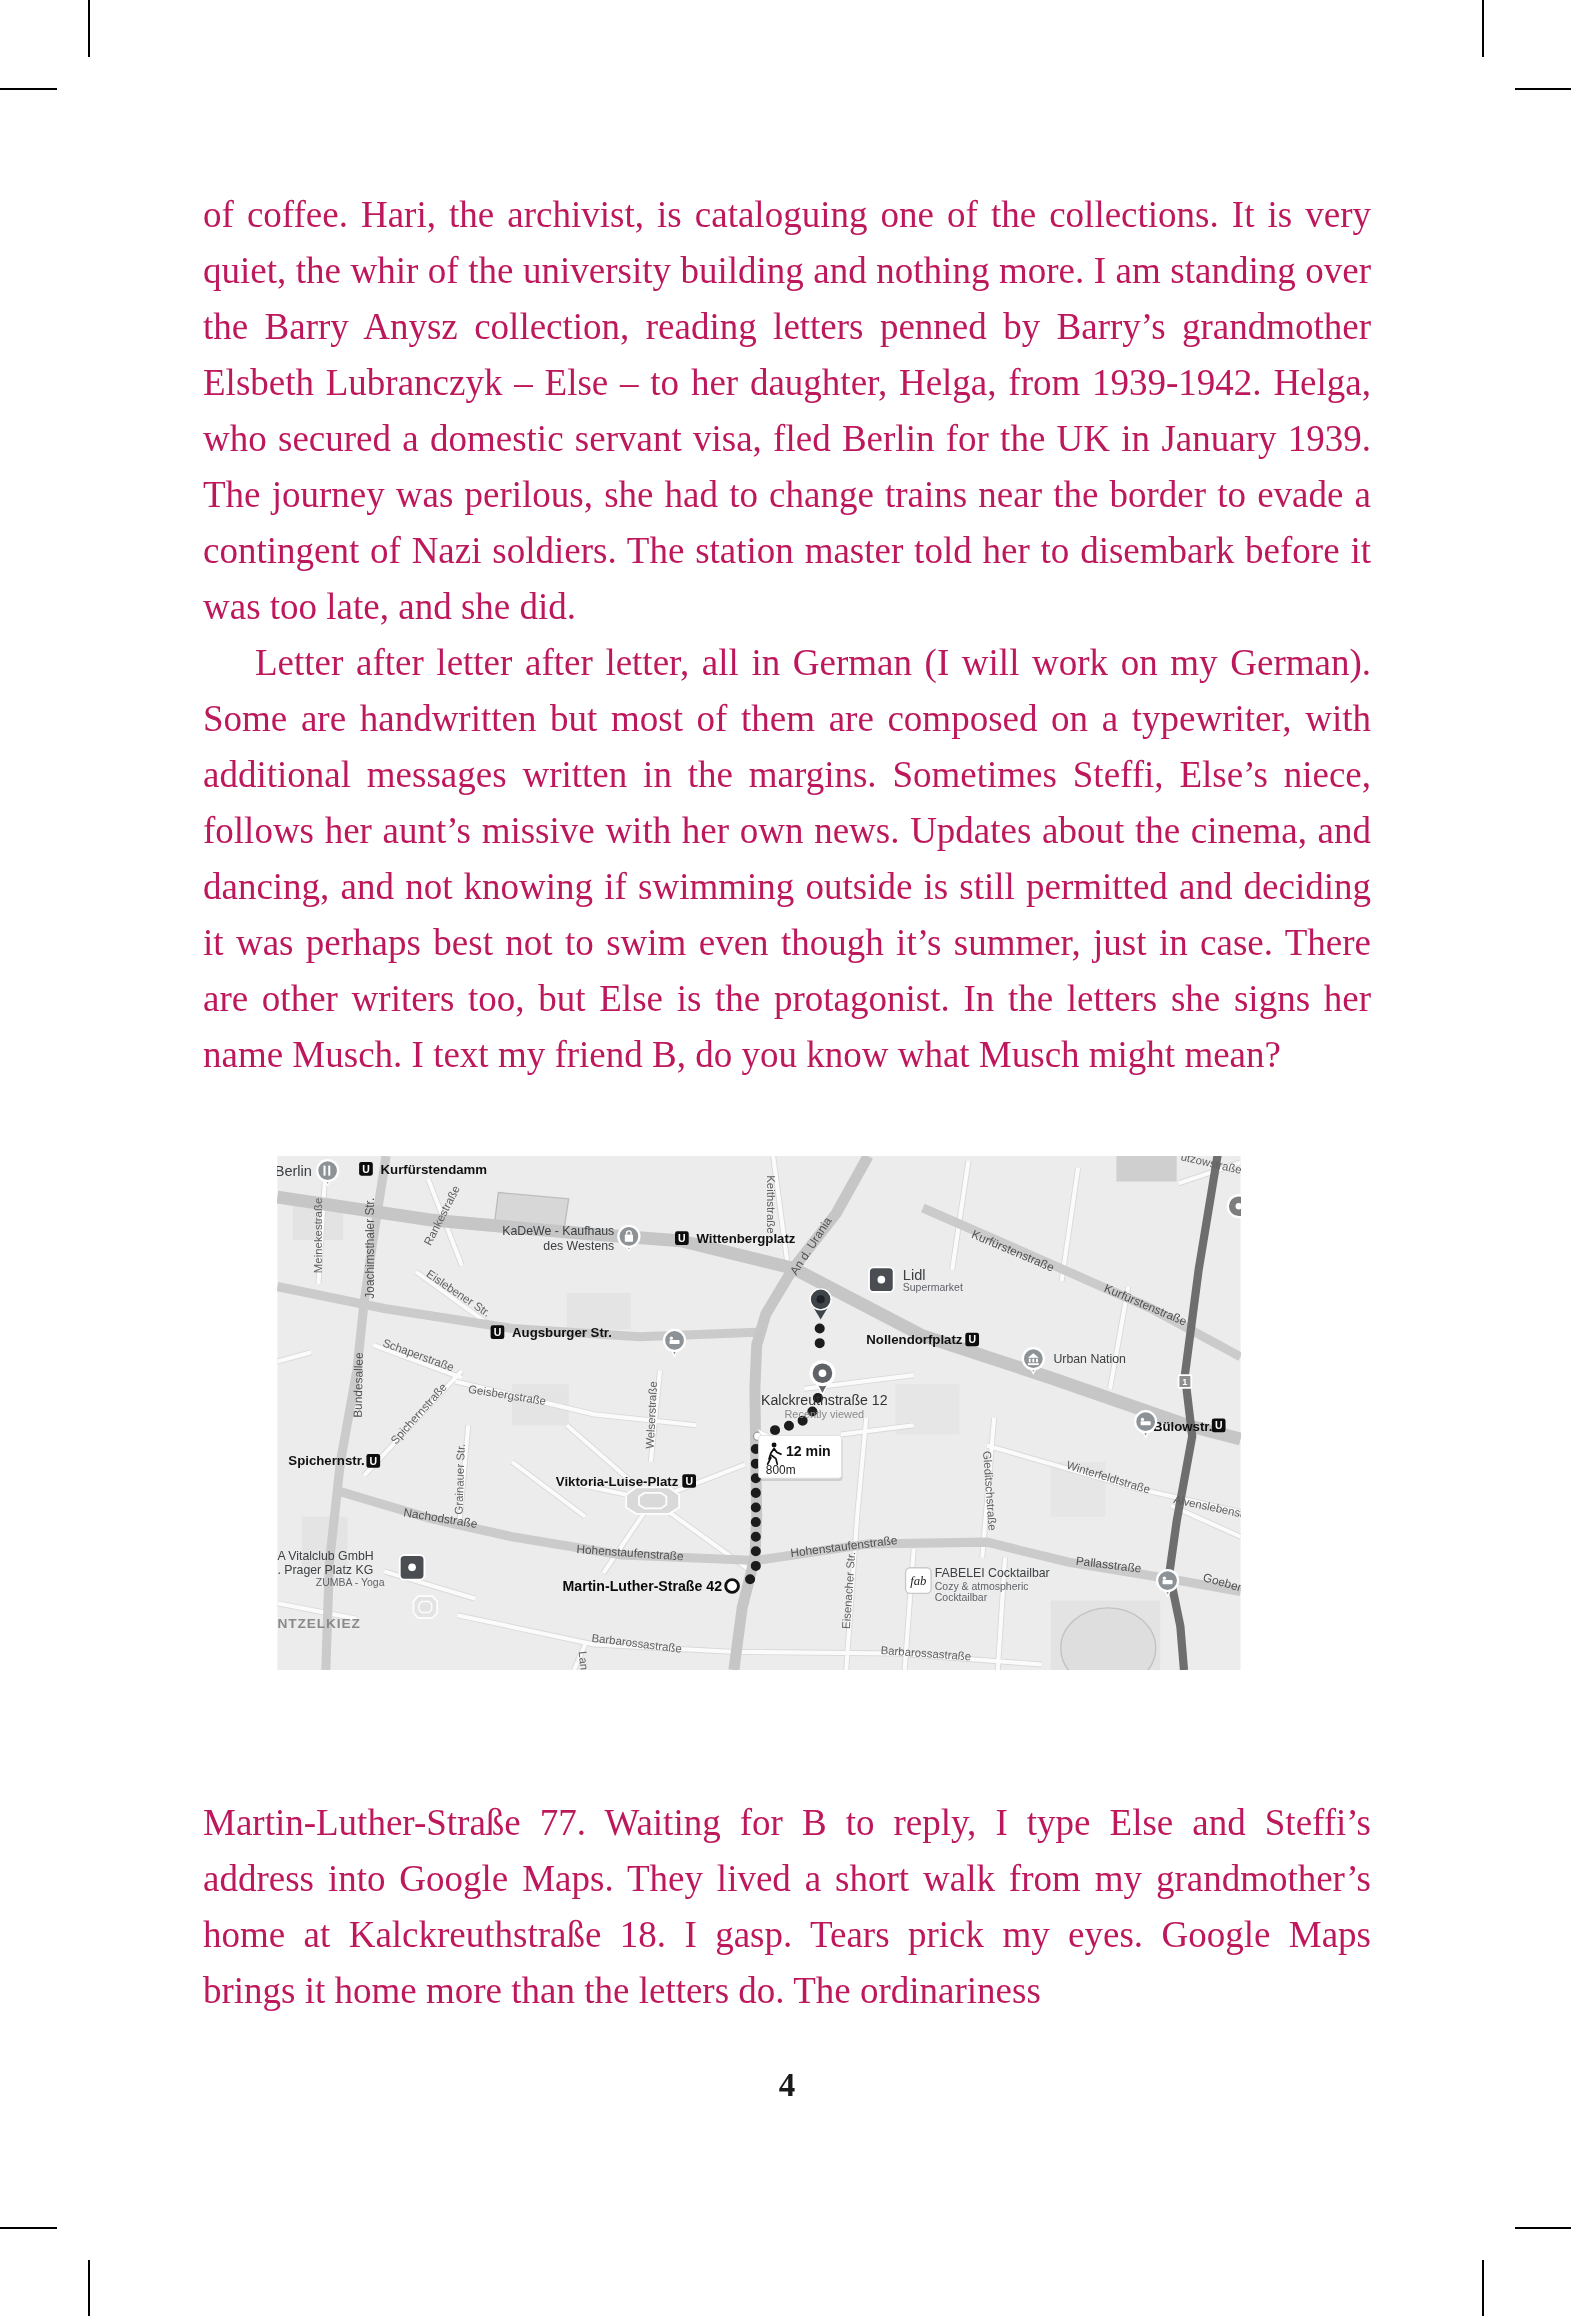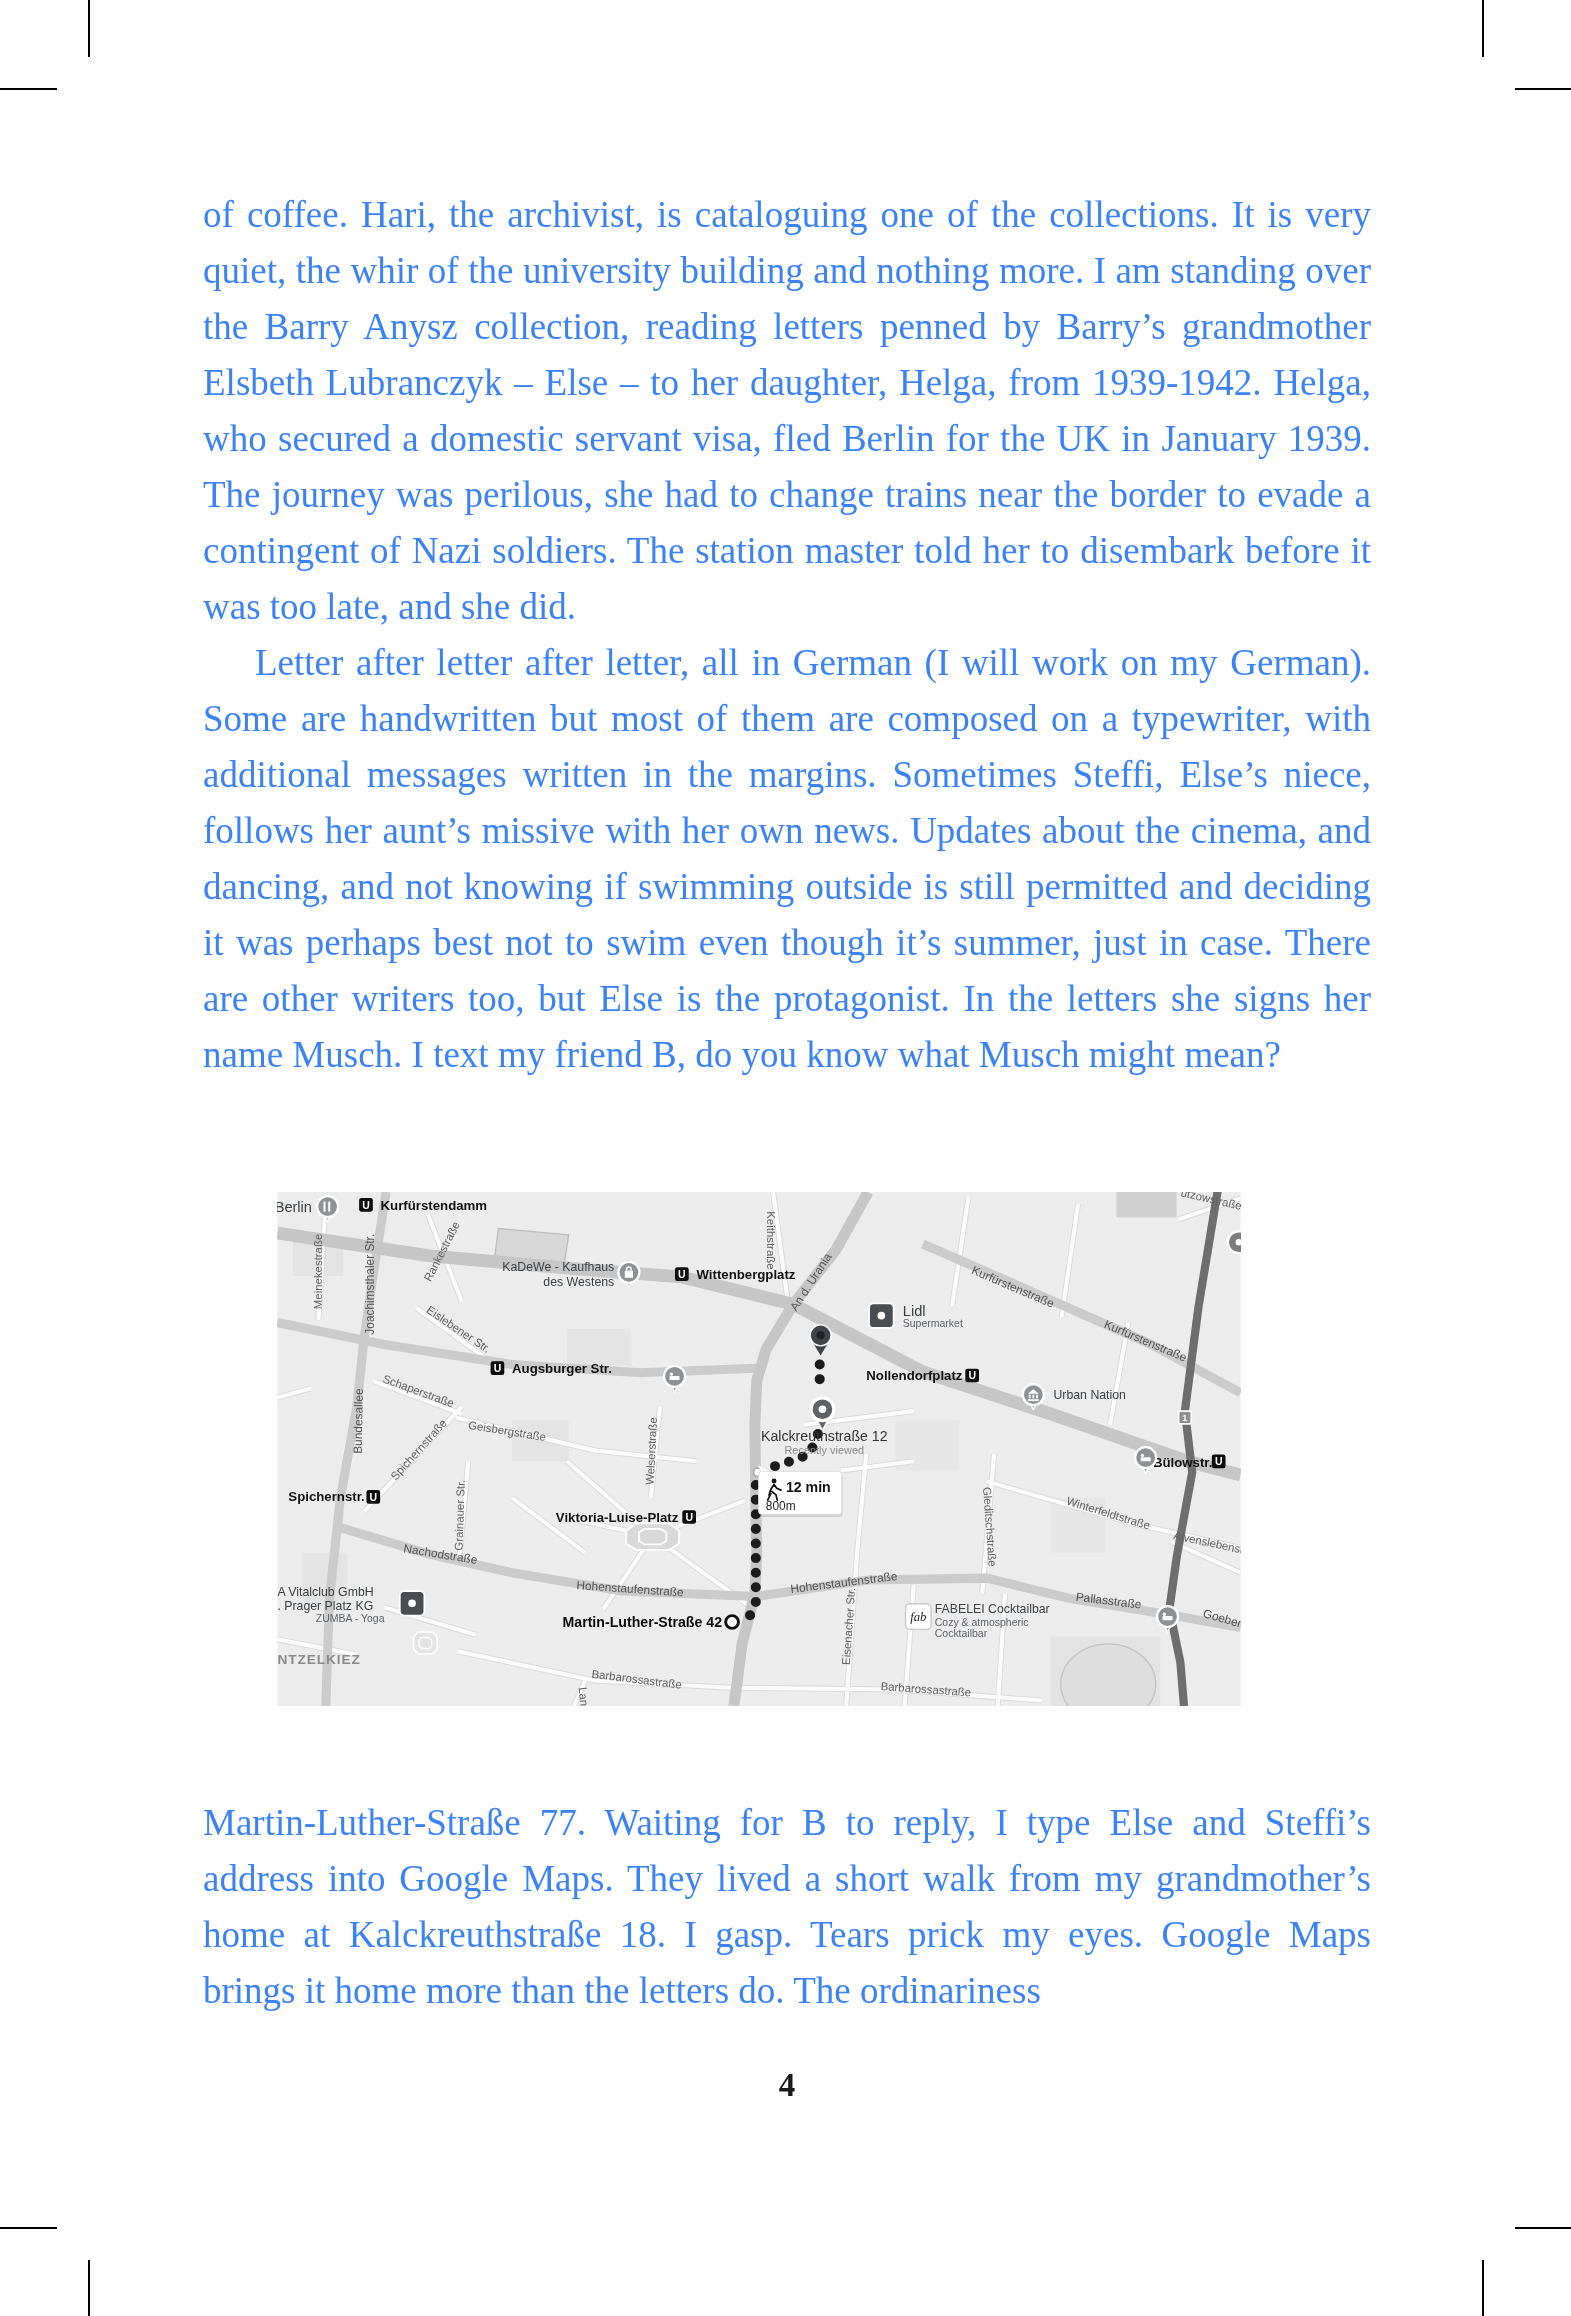--- a/index.html
+++ b/index.html
@@ -5,34 +5,34 @@
   html,body{margin:0;padding:0;background:#ffffff;}
   #page{position:relative;width:1572px;height:2316px;background:#ffffff;overflow:hidden;}
 
   
   .mark{position:absolute;background:#000;}
 
   
   .bodytext{
     position:absolute;left:203px;width:1168px;
     font-family:"Liberation Serif","DejaVu Serif",serif;
-    font-size:37px;line-height:56px;color:#3b82f6;
+    font-size:37px;line-height:56px;color:#be185d;
     text-align:justify;text-justify:inter-word;
   }
   .bodytext p{margin:0;}
   .bodytext p.indent{text-indent:52px;font-family:Liberation Serif, serif;}
 
   .pagenum{
     position:absolute;left:203px;width:1168px;top:2067px;
     font-family:"Liberation Serif","DejaVu Serif",serif;
     font-size:33px;font-weight:bold;color:#1a1a1a;text-align:center;
   }
 
   
-  #map-wrap{position:absolute;left:277px;top:1192px;width:964px;height:514px;}
+  #map-wrap{position:absolute;left:277px;top:1156px;width:964px;height:514px;}
   svg{display:block;}
   svg text{font-family:"Liberation Sans","DejaVu Sans",sans-serif;}
   .rd{font-size:12.5px;fill:#606060;}
   .rd2{font-size:13px;fill:#515151;}
   .st{font-size:14.5px;font-weight:bold;fill:#111;}
   .poi{font-size:13.5px;fill:#3c4043;}
   .poisub{font-size:11.5px;fill:#5f6368;}
   .poibig{font-size:16px;fill:#3c4043;}
   .dest{font-size:15.5px;font-weight:bold;fill:#0a0a0a;}
   .origin{font-size:15.5px;fill:#333;}

